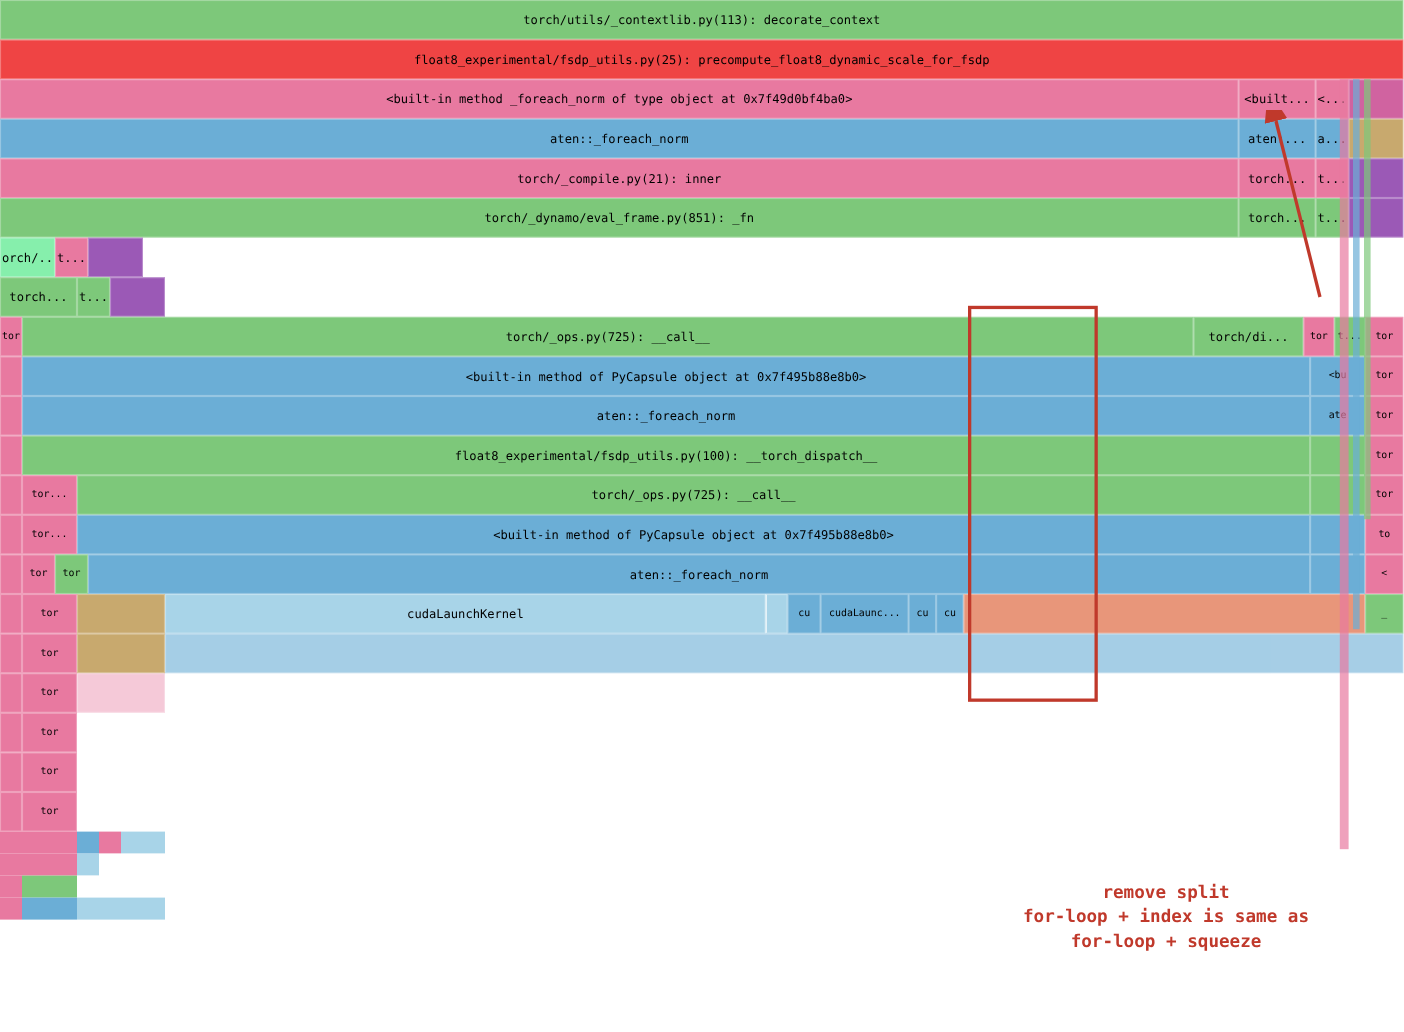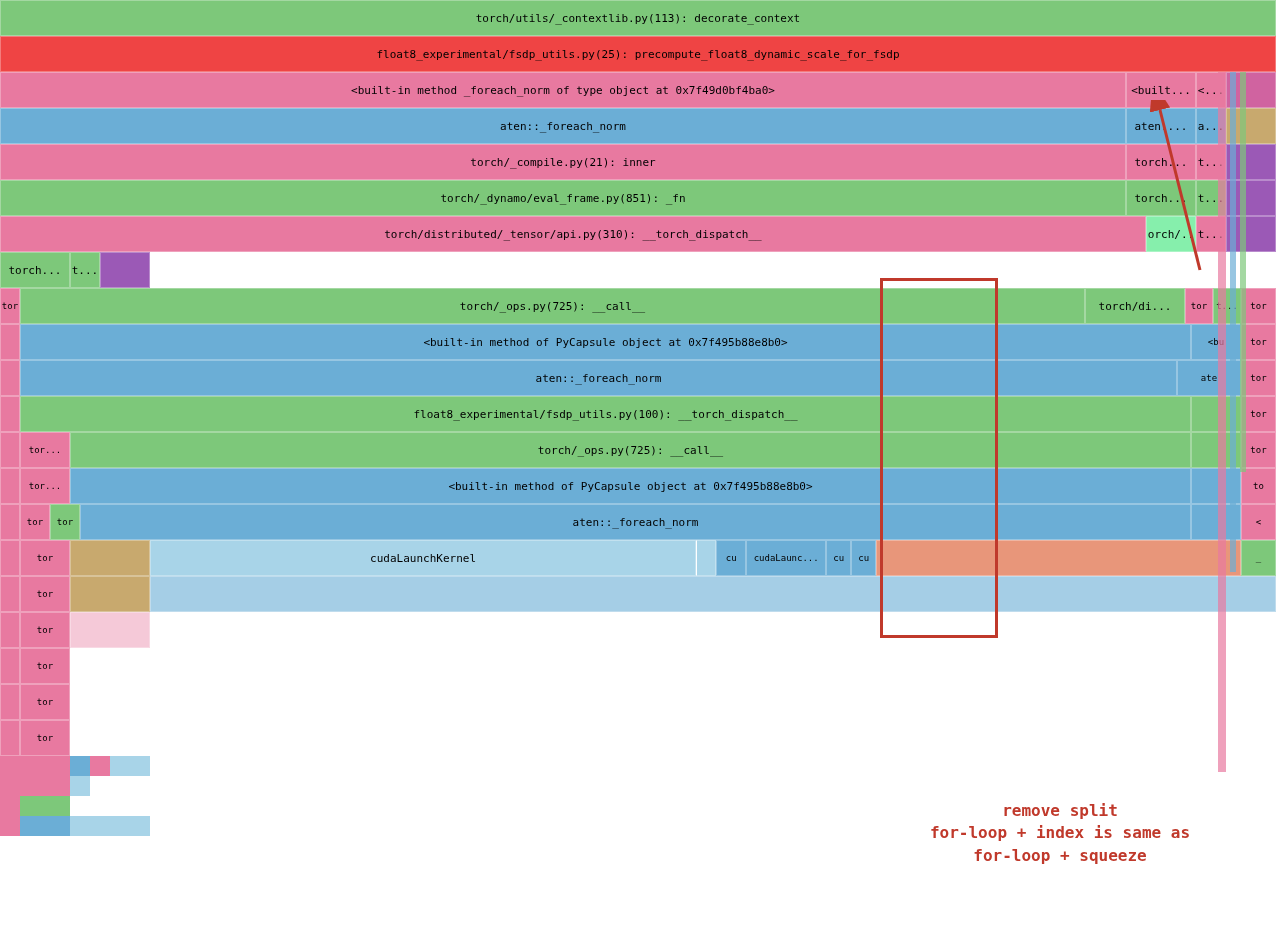--- a/index.html
+++ b/index.html
@@ -120,23 +120,20 @@
     </div>
     <div class="flame-cell" style="background:#7dc87a; width:30px;">
       <span>t...</span>
     </div>
     <div class="flame-cell" style="background:#9b59b6; width:50px;">
       <span></span>
     </div>
   </div>
 
   <div class="flame-row" style="display:flex;">
-    <div class="flame-cell" style="background:#e879a0; flex:10; min-width:0;">
-      <span>torch/distributed/_tensor/api.py(310): __torch_dispatch__</span>
-    </div>
     <div class="flame-cell" style="background:#86efac; width:50px;">
       <span>torch/...</span>
     </div>
     <div class="flame-cell" style="background:#e879a0; width:30px;">
       <span>t...</span>
     </div>
     <div class="flame-cell" style="background:#9b59b6; width:50px;">
       <span></span>
     </div>
   </div>
@@ -185,21 +182,21 @@
     <div class="flame-cell" style="background:#e879a0; width:35px; font-size:9px;">
       <span>tor</span>
     </div>
   </div>
 
   <div class="flame-row" style="display:flex;">
     <div class="flame-cell" style="background:#e879a0; width:20px;"></div>
     <div class="flame-cell" style="background:#6baed6; flex:8; min-width:0;">
       <span>aten::_foreach_norm</span>
     </div>
-    <div class="flame-cell" style="background:#6baed6; width:64px; font-size:9px;">
+    <div class="flame-cell" style="background:#6baed6; width:50px; font-size:9px;">
       <span>ate</span>
     </div>
     <div class="flame-cell" style="background:#e879a0; width:35px; font-size:9px;">
       <span>tor</span>
     </div>
   </div>
 
   <div class="flame-row" style="display:flex;">
     <div class="flame-cell" style="background:#e879a0; width:20px;"></div>
     <div class="flame-cell" style="background:#7dc87a; flex:8; min-width:0;">

